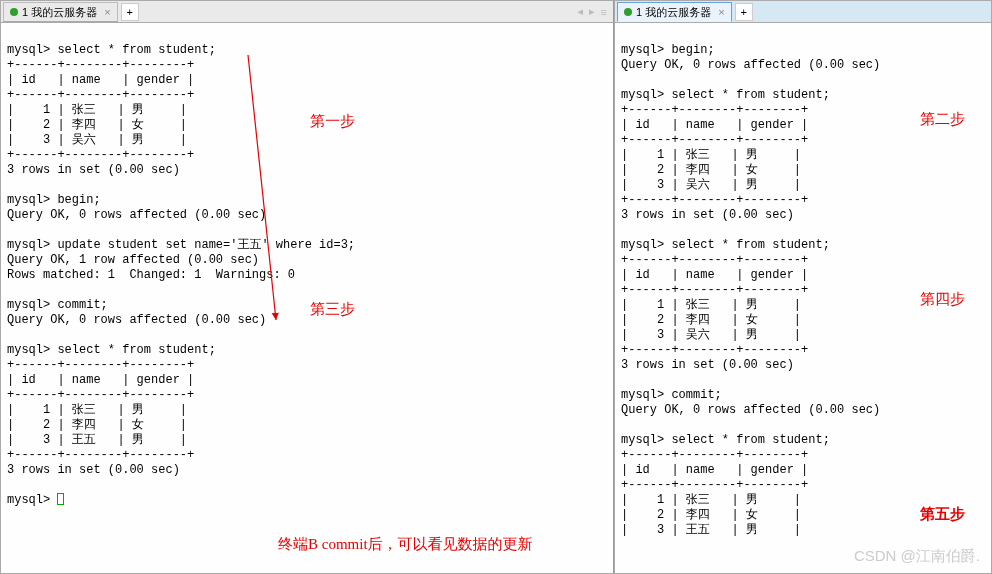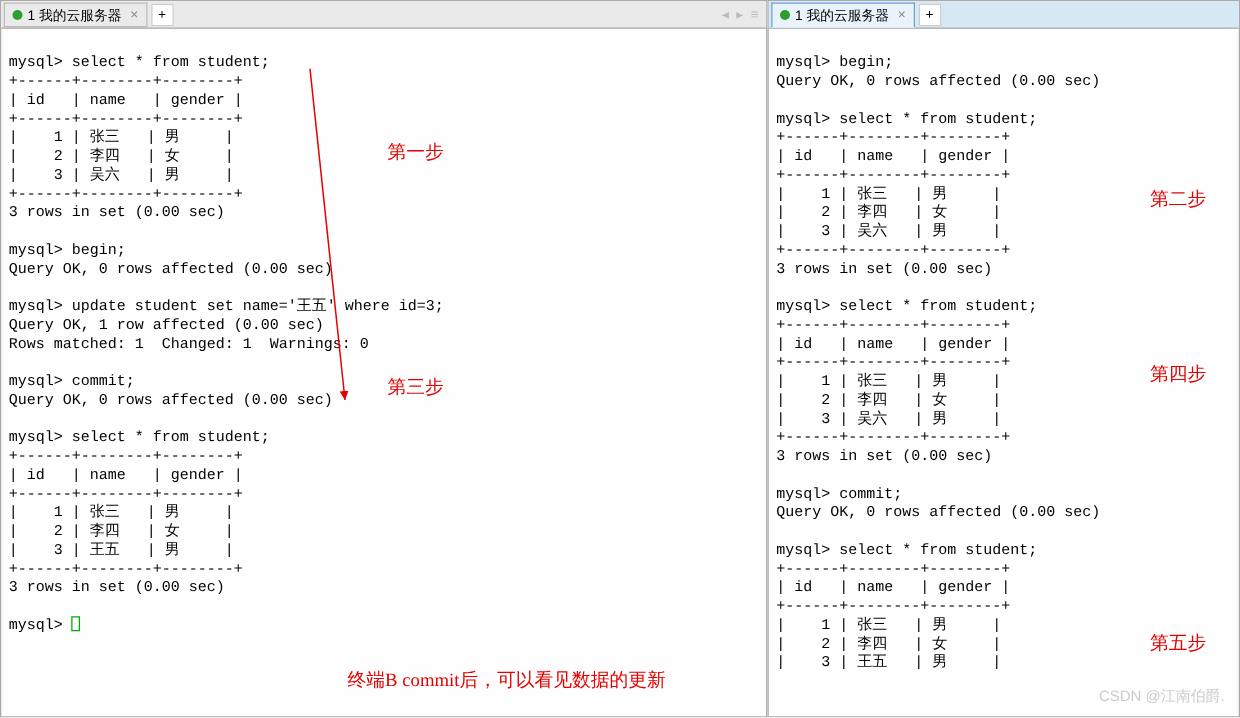--- a/index.html
+++ b/index.html
@@ -100,21 +100,21 @@
       font-family: "SimSun","Songti SC",serif;
       font-size: 15px;
       pointer-events: none;
     }
     .watermark {
       position: absolute;
       right: 12px;
       bottom: 8px;
       color: #ccc;
       font-family: Arial, sans-serif;
-      font-size: 12px;
+      font-size: 15px;
       pointer-events: none;
     }
     .arrow-svg {
       position: absolute;
       pointer-events: none;
     }
   </style>
 </head>
 <body>
 
@@ -218,17 +218,17 @@
     <marker id="ah" markerWidth="8" markerHeight="8" refX="6" refY="3" orient="auto">
       <path d="M0,0 L6,3 L0,6 Z" fill="#e60000"></path>
     </marker>
   </defs>
   <line x1="248" y1="55" x2="276" y2="320" stroke="#e60000" stroke-width="1.2" marker-end="url(#ah)"></line>
 </svg>
 
 <span class="annot" style="left:310px; top:112px;">第一步</span>
 <span class="annot" style="left:310px; top:300px;">第三步</span>
 <span class="annot" style="left:278px; top:510px;margin-top:25px;">终端B commit后，可以看见数据的更新</span>
-<span class="annot" style="left:920px; top:110px;margin-top:40px;">第二步</span>
+<span class="annot" style="left:920px; top:110px;">第二步</span>
 <span class="annot" style="left:920px; top:290px;">第四步</span>
-<span class="annot" style="left:920px; top:505px;">第五步</span>
+<span class="annot" style="left:920px; top:505px;font-weight:bold;">第五步</span>
 
 <span class="watermark">CSDN @江南伯爵.</span>
 
 </body></html>

